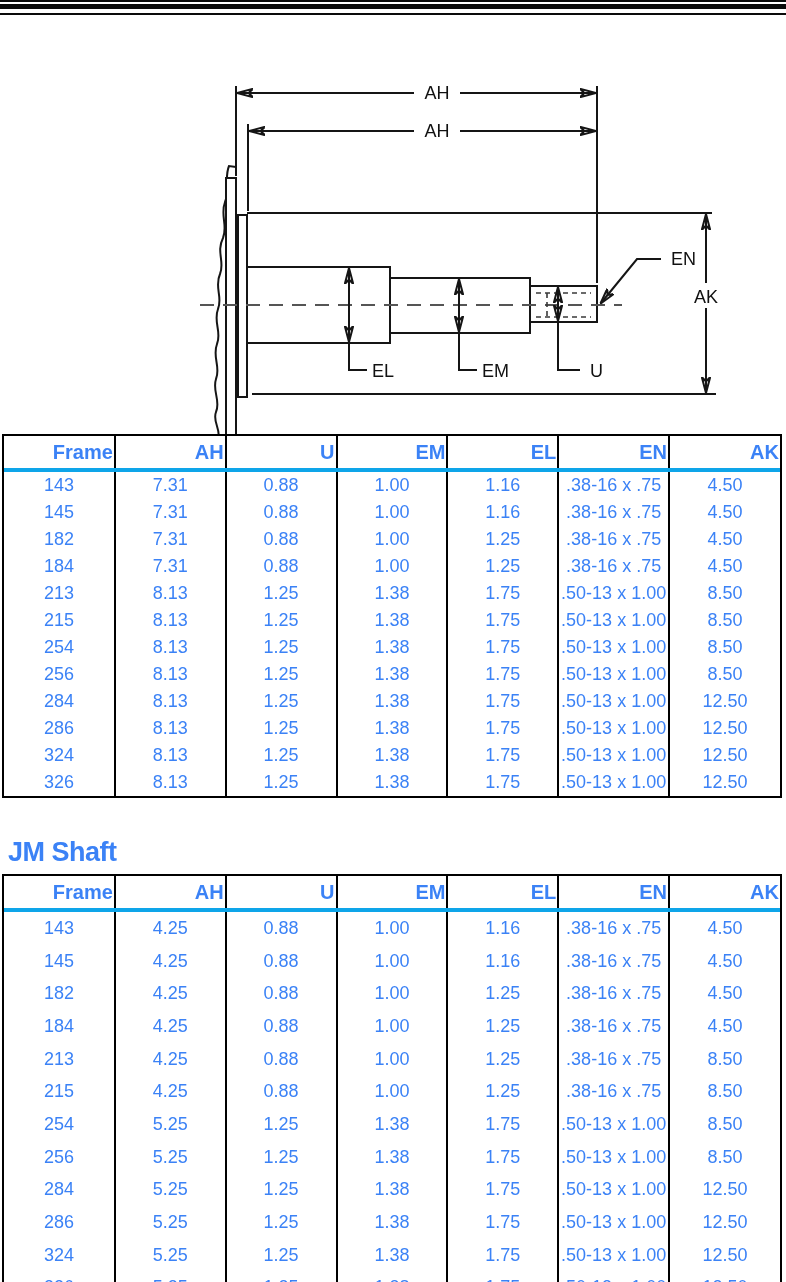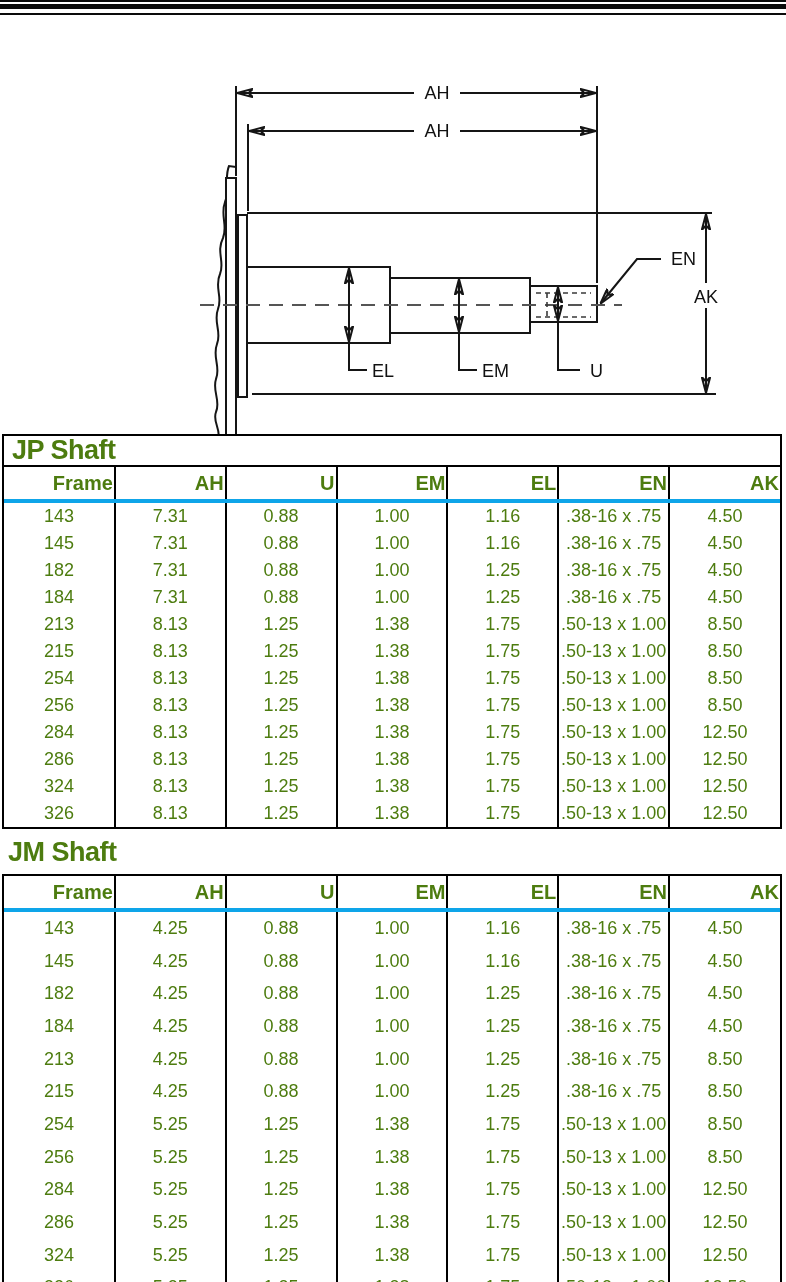--- a/index.html
+++ b/index.html
@@ -1,21 +1,21 @@
 <!DOCTYPE html>
 <html><head>
 <meta charset="utf-8">
 <style>
   html,body{margin:0;padding:0;}
   .page{
     position:relative;
     width:786px;height:1282px;
     background:#ffffff;
     font-family:"Liberation Sans", sans-serif;
-    color:#4d7c0f;
+    color:#3b82f6;
     overflow:hidden;
   }
   .rule{position:absolute;left:0;right:0;background:#0a0a0a;}
   .rule1{top:0;height:2px;}
   .rule2{top:4px;height:5px;}
   .rule3{top:13px;height:2px;}
 
   svg.diagram{position:absolute;top:0;left:0;}
   svg.diagram line, svg.diagram path, svg.diagram rect, svg.diagram polyline{
     stroke:#151515;stroke-width:2;fill:none;
@@ -134,21 +134,20 @@
       <text x="590" y="377">U</text>
     </g>
 
     <g>
       <polyline points="661,259 637,259 601,303" marker-end="url(#arr)"></polyline>
       <text x="671" y="265">EN</text>
     </g>
   </svg>
 
   <div class="tbl-block" id="jp-block">
-    <div class="tbl-title">JP Shaft</div>
     <table>
       <thead>
         <tr>
             <th>Frame</th>
             <th>AH</th>
             <th>U</th>
             <th>EM</th>
             <th>EL</th>
             <th>EN</th>
             <th>AK</th>

